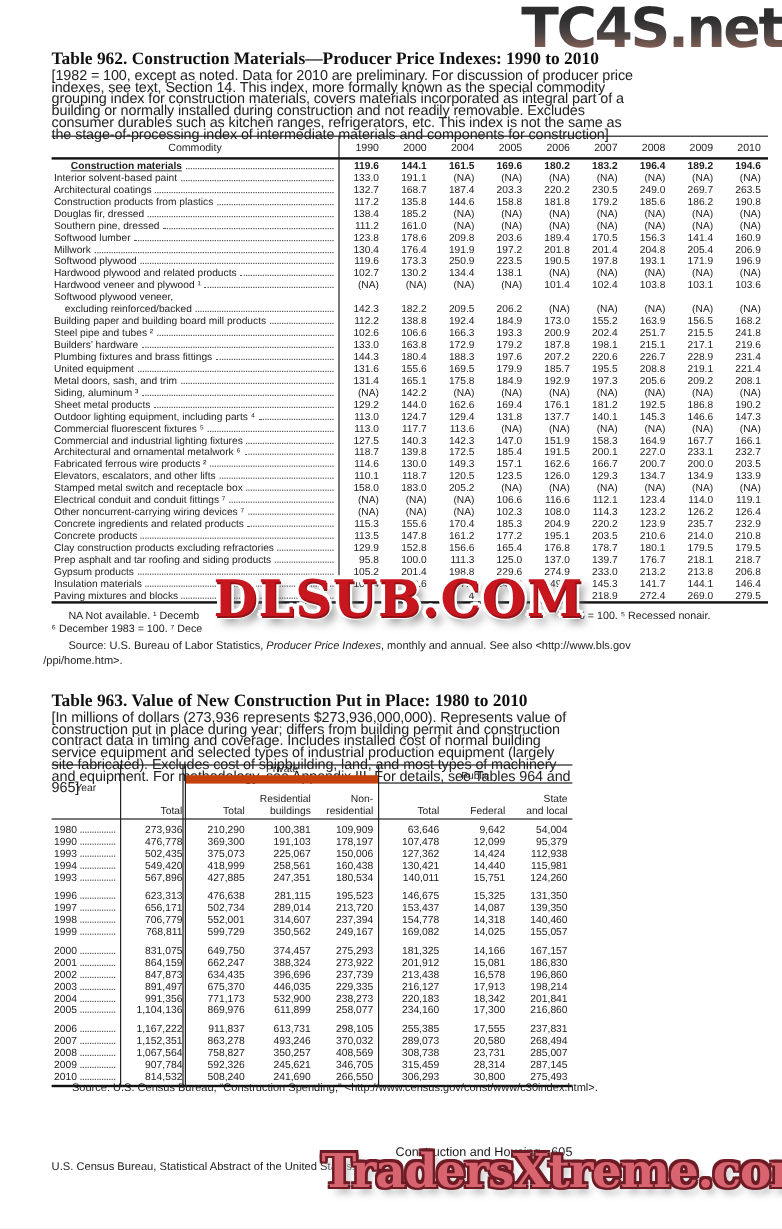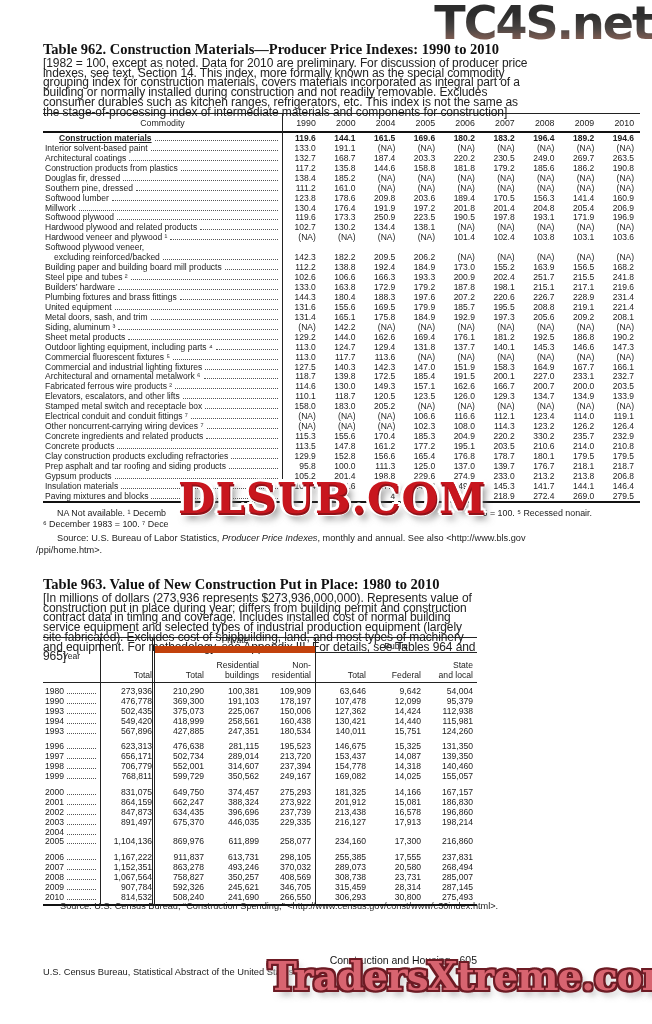--- a/index.html
+++ b/index.html
@@ -617,21 +617,21 @@
             <span class="lbl">Concrete ingredients and related products</span>
             <span class="lead"></span>
           </div>
           <div class="vals">
             <span class="val">115.3</span>
             <span class="val">155.6</span>
             <span class="val">170.4</span>
             <span class="val">185.3</span>
             <span class="val">204.9</span>
             <span class="val">220.2</span>
-            <span class="val">330.2</span>
+            <span class="val">123.9</span>
             <span class="val">235.7</span>
             <span class="val">232.9</span>
           </div>
         </div>
         <div class="row962">
           <div class="stub">
             <span class="lbl">Concrete products</span>
             <span class="lead"></span>
           </div>
           <div class="vals">
@@ -966,20 +966,29 @@
             <span class="val">216,127</span>
             <span class="val">17,913</span>
             <span class="val">198,214</span>
           </div>
         </div>
         <div class="row963">
           <div class="ycell">
             <span class="lbl">2004</span>
             <span class="lead"></span>
           </div>
+          <div class="vals">
+            <span class="val">991,356</span>
+            <span class="val">771,173</span>
+            <span class="val">532,900</span>
+            <span class="val">238,273</span>
+            <span class="val">220,183</span>
+            <span class="val">18,342</span>
+            <span class="val">201,841</span>
+          </div>
         </div>
         <div class="row963">
           <div class="ycell">
             <span class="lbl">2005</span>
             <span class="lead"></span>
           </div>
           <div class="vals">
             <span class="val">1,104,136</span>
             <span class="val">869,976</span>
             <span class="val">611,899</span>

